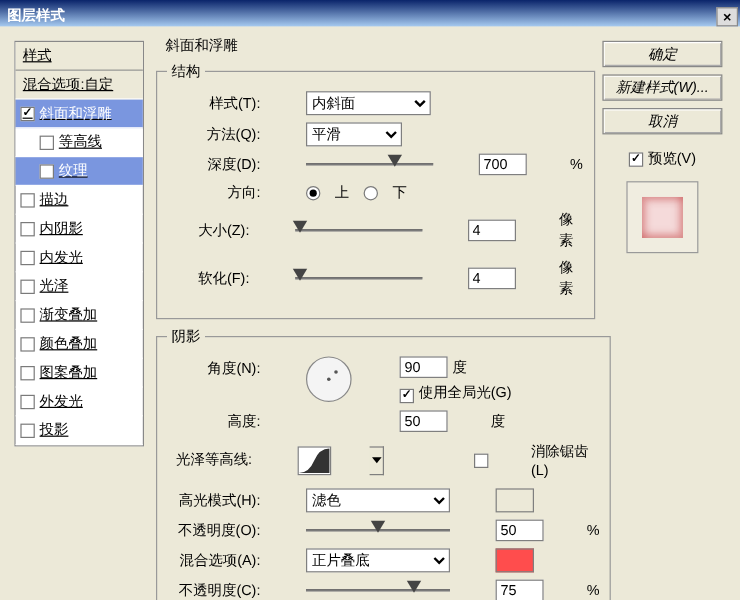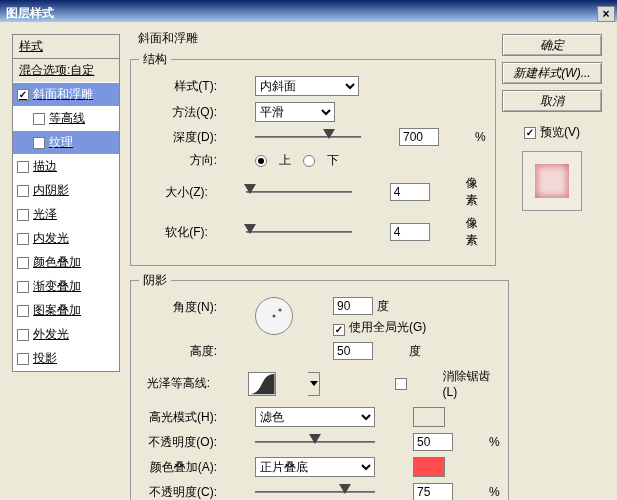--- a/index.html
+++ b/index.html
@@ -78,33 +78,33 @@
     <div class="sidebar-item">
       <span class="chk"></span>
       <span>描边</span>
     </div>
     <div class="sidebar-item">
       <span class="chk"></span>
       <span>内阴影</span>
     </div>
     <div class="sidebar-item">
       <span class="chk"></span>
+      <span>内发光</span>
+    </div>
+    <div class="sidebar-item">
+      <span class="chk"></span>
       <span>光泽</span>
     </div>
     <div class="sidebar-item">
       <span class="chk"></span>
-      <span>内发光</span>
+      <span>渐变叠加</span>
     </div>
     <div class="sidebar-item">
       <span class="chk"></span>
       <span>颜色叠加</span>
-    </div>
-    <div class="sidebar-item">
-      <span class="chk"></span>
-      <span>渐变叠加</span>
     </div>
     <div class="sidebar-item">
       <span class="chk"></span>
       <span>图案叠加</span>
     </div>
     <div class="sidebar-item">
       <span class="chk"></span>
       <span>外发光</span>
     </div>
     <div class="sidebar-item">
@@ -213,21 +213,21 @@
         <span class="lbl">不透明度(O):</span>
         <div class="slider" style="flex-basis:120px">
             <div class="slider-track"></div>
             <div class="slider-thumb" style="left:50%"></div>
           </div>
         <input class="numfield" value="50" style="">
         <span class="unit">%</span>
       </div>
 
       <div class="row sh-row">
-        <span class="lbl">颜色叠加(A):</span>
+        <span class="lbl">混合选项(A):</span>
         <select><option>正片叠底</option></select>
         <div class="color-swatch" style="background:#FF4D4D"></div>
       </div>
       <div class="row">
         <span class="lbl">不透明度(C):</span>
         <div class="slider" style="flex-basis:120px">
             <div class="slider-track"></div>
             <div class="slider-thumb" style="left:75%"></div>
           </div>
         <input class="numfield" value="75" style="">

